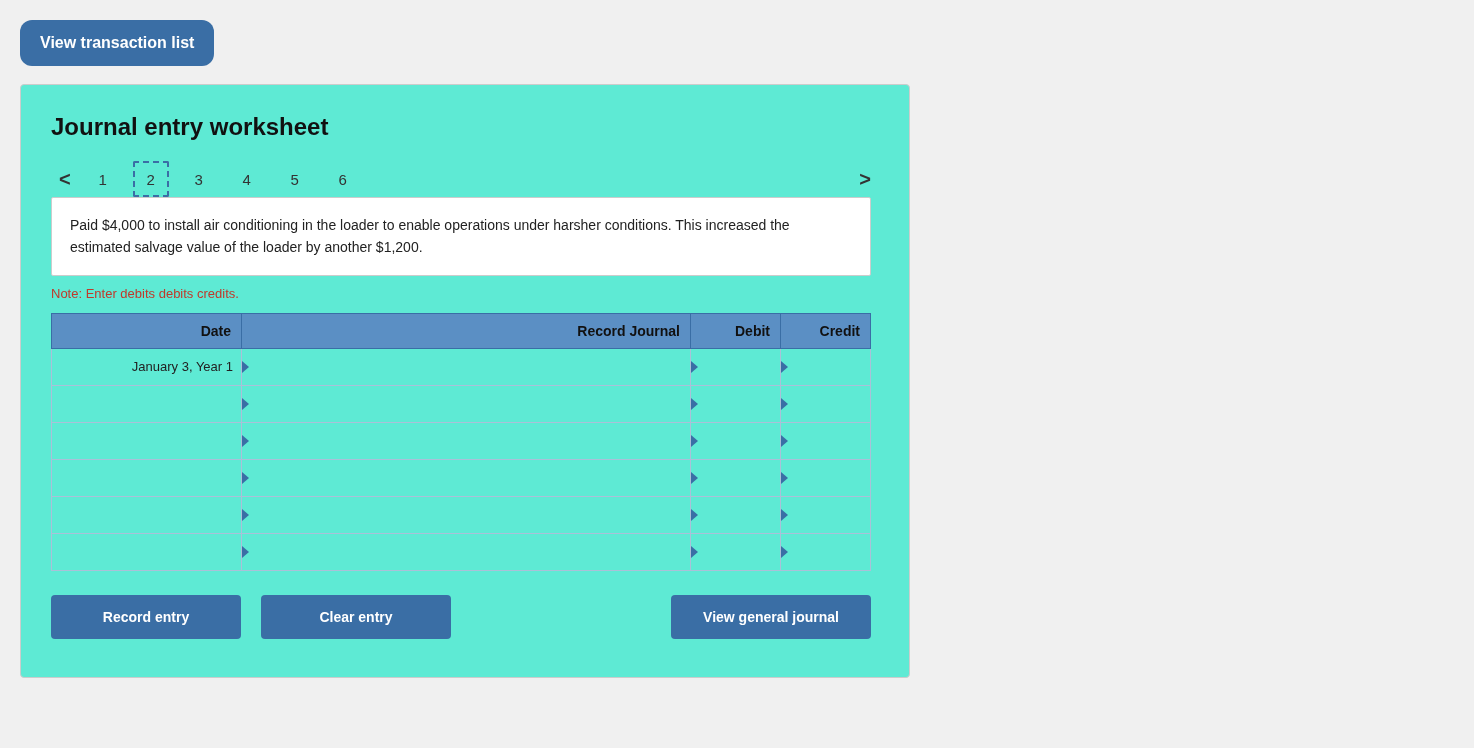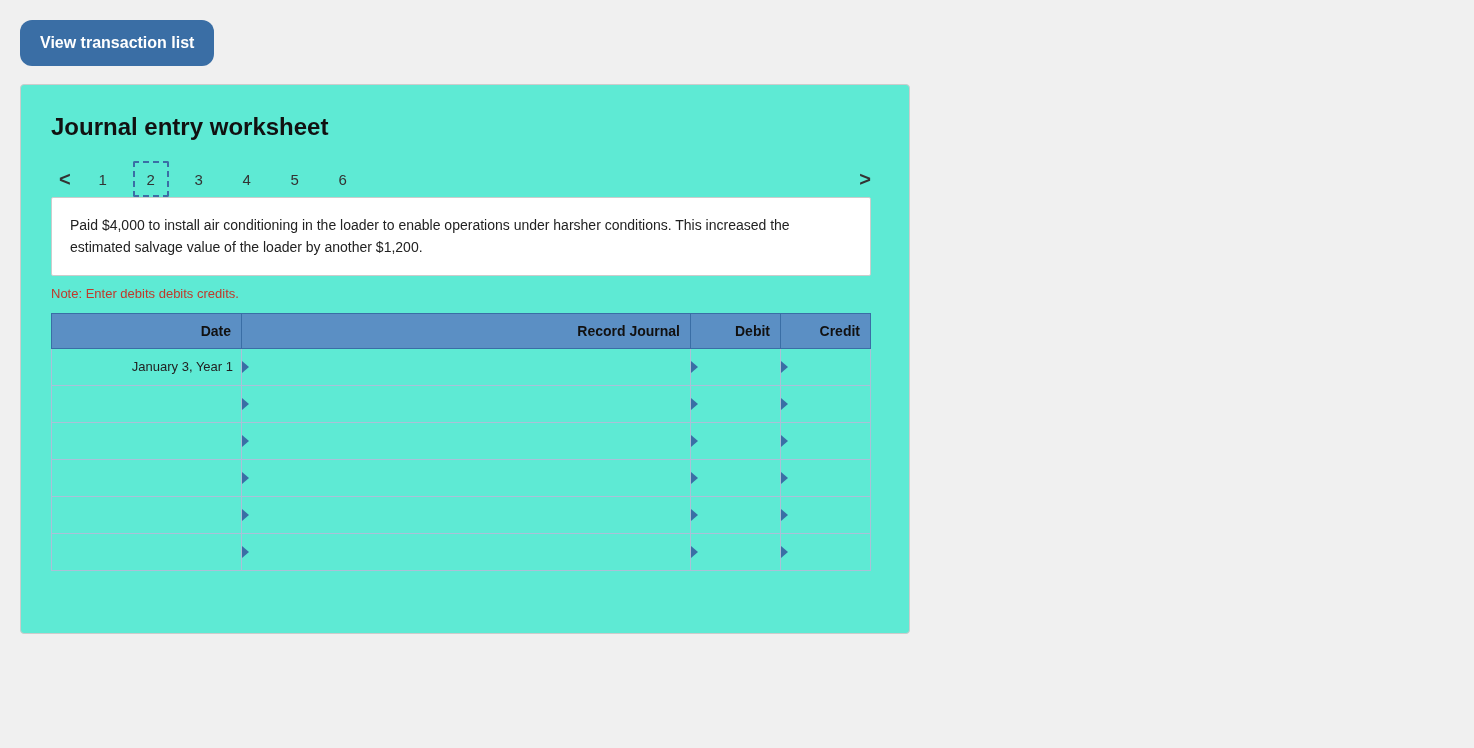--- a/index.html
+++ b/index.html
@@ -394,17 +394,24 @@
         <td class="input-cell">
           <div class="input-with-arrow">
             <span class="cell-arrow"></span>
             <input type="text" style="">
           </div>
         </td>
       </tr>
     </tbody>
   </table>
 
+  <div class="btn-row">
+    <button class="btn-record">Record entry</button>
+
+    <button class="btn-clear">Clear entry</button>
+
+    <button class="btn-view-journal">View general journal</button>
+  </div>
 
 </div>
 
 
 
 
 </body></html>

